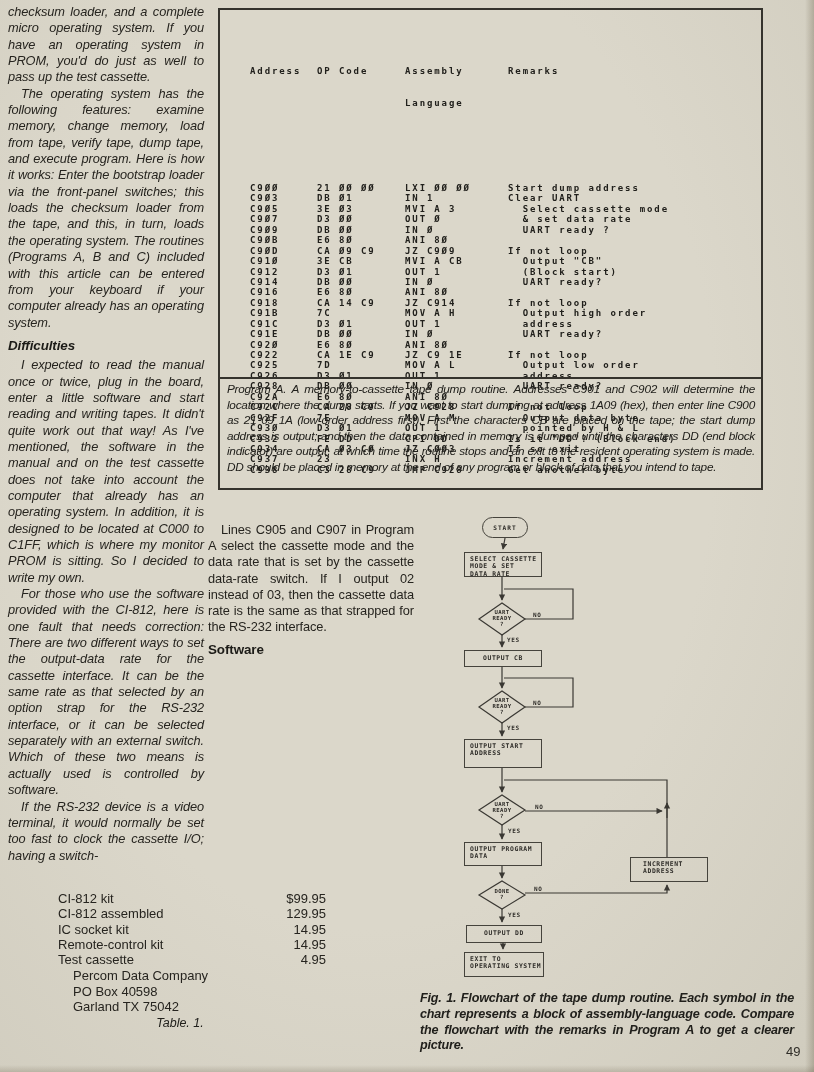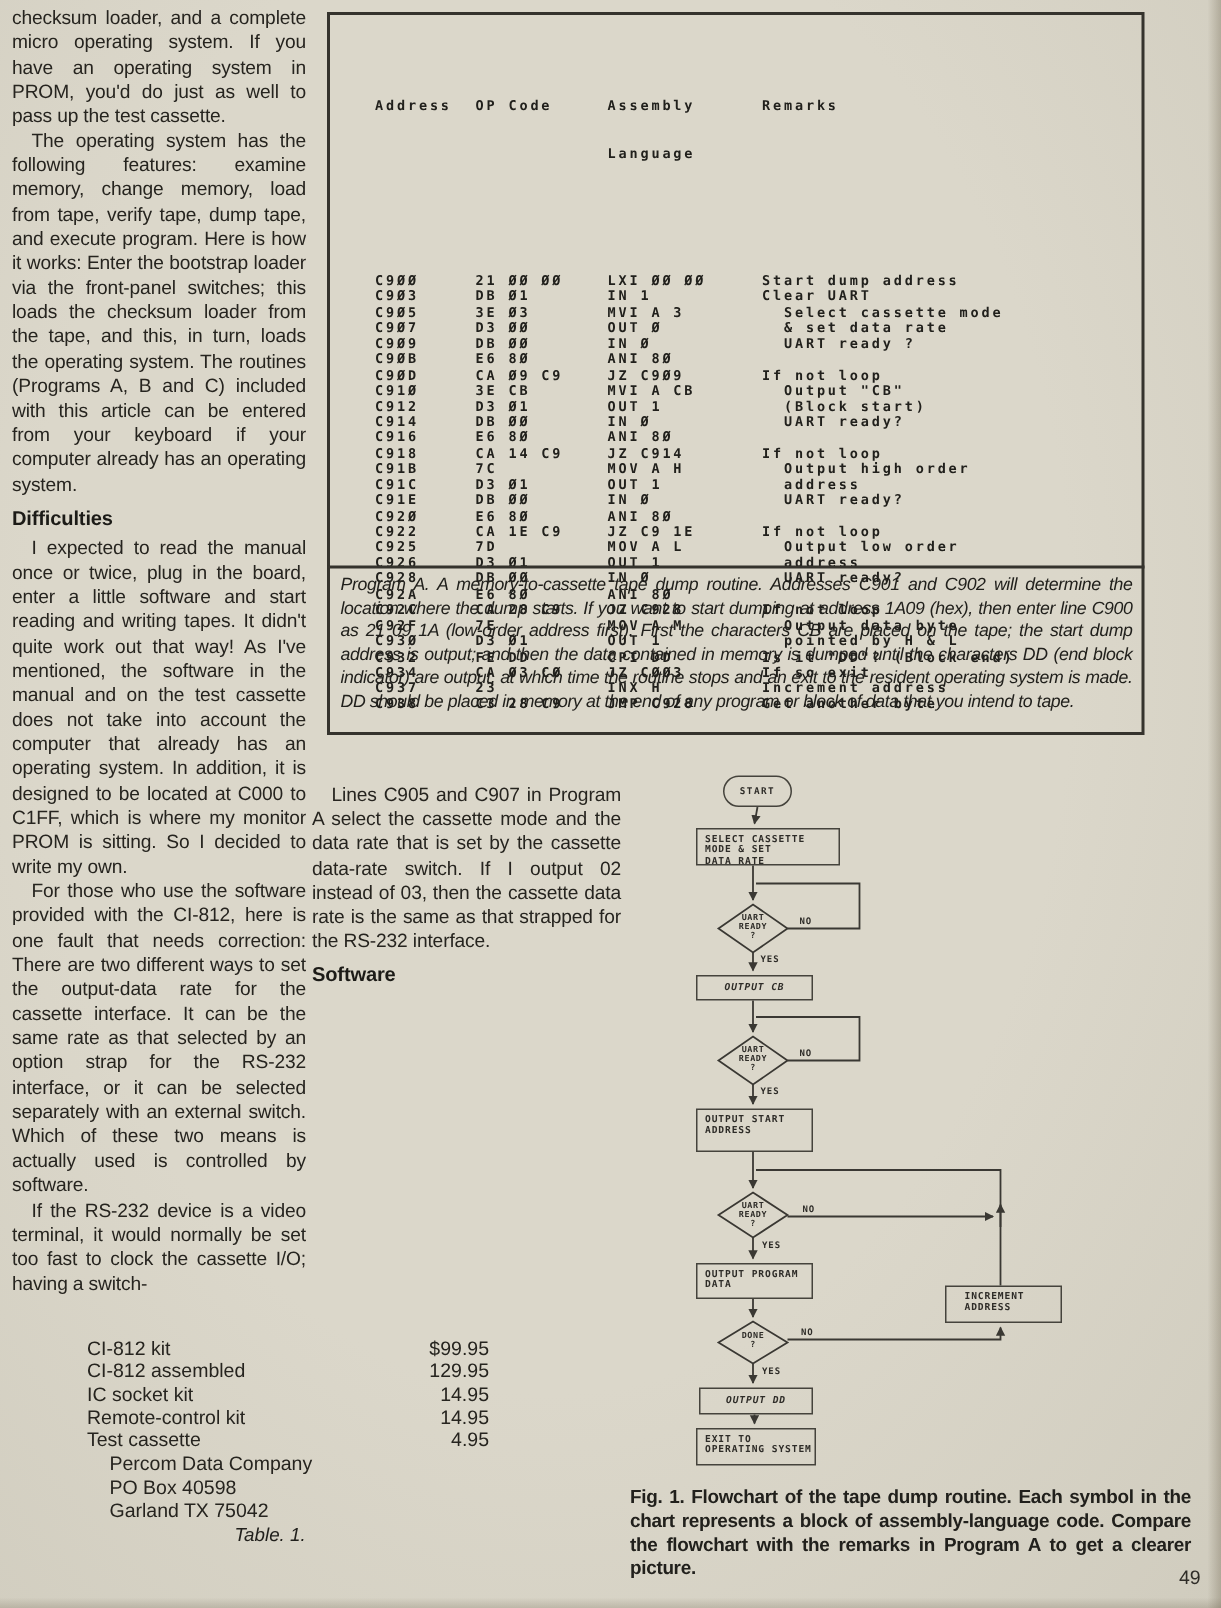--- a/index.html
+++ b/index.html
@@ -10,21 +10,21 @@
       linear-gradient(to left, rgba(95,84,62,0.30), rgba(95,84,62,0) 9px),
       linear-gradient(to top, rgba(95,84,62,0.22), rgba(95,84,62,0) 7px),
       radial-gradient(ellipse at 45% 40%, #dbd7ca 55%, #d0ccbe 100%);
     font-family:"Liberation Sans", sans-serif; color:#26241f;
   }
   
   .col { position:absolute; text-align:justify; font-size:12.8px; line-height:16.35px; letter-spacing:-0.1px; color:#26241f; }
   .col p { margin:0; text-indent:13px; }
   .col p.flush { text-indent:0; }
   .col h3 { font-size:13.4px; margin:7px 0 3px 0; color:#1c1b17; }
-  #col-left { left:8px; top:4px; width:196px; }
+  #col-left { left:8px; top:4px; width:196px;font-style:italic; }
   #col-mid  { left:208px; top:522px; width:206px; line-height:16.2px; }
 
   
   .prog-box { position:absolute; left:218px; top:8px; width:541px; height:478px; border:2px solid #35332d; }
   .prog-code { position:absolute; left:30px; top:14px; right:4px;
     font-family:"DejaVu Sans Mono", monospace; font-size:9px; font-weight:bold;
     letter-spacing:1.9px; color:#21201c; white-space:pre; line-height:10.45px; }
   .prog-row { display:grid; grid-template-columns:67px 88px 103px auto; height:10.45px; }
   .prog-head .prog-row { height:10.8px; }
   .prog-spacer { height:12px; }
@@ -32,28 +32,28 @@
   .prog-caption { position:absolute; left:7px; top:372px; width:528px;
     font-style:italic; font-size:11.8px; letter-spacing:-0.25px; line-height:15.5px;
     text-align:justify; color:#21201c; }
 
   
   .fc { position:absolute; left:420px; top:505px; width:394px; height:500px;
     font-family:"DejaVu Sans Mono", monospace; font-weight:bold; color:#2e2c28; }
   .fc svg { position:absolute; left:0; top:0; }
   .fc-node { position:absolute; border:1.2px solid #45433c; font-size:6.4px;
     letter-spacing:0.6px; line-height:7.6px; white-space:pre-line; padding:2.5px 1px 0 5px; box-sizing:border-box; }
-  .fc-node.ctr { text-align:right; padding:0 1px; display:flex; align-items:center; justify-content:center;font-style:italic; }
+  .fc-node.ctr { text-align:right; padding:0 1px; display:flex; align-items:center; justify-content:center; }
   .fc-oval { position:absolute; border:1.3px solid #45433c; border-radius:11px;
     font-size:6.2px; letter-spacing:1px; display:flex; align-items:center; justify-content:center; box-sizing:border-box; }
   .fc-dlabel { position:absolute; width:40px; text-align:center; white-space:pre-line;
     font-size:5.6px; line-height:6.2px; letter-spacing:0.4px; }
   .fc-tag { position:absolute; font-size:6px; letter-spacing:0.6px; }
   .fc-caption { position:absolute; left:420px; top:991px; width:374px;
-    font-weight:bold; font-size:12.6px; letter-spacing:-0.2px;
+    font-style:italic; font-weight:bold; font-size:12.6px; letter-spacing:-0.2px;
     line-height:15.8px; text-align:justify; color:#21201c; font-family:"Liberation Sans", sans-serif; }
 
   
   .price { position:absolute; left:58px; top:891px; width:268px; font-size:13px; }
   .price-row { display:grid; grid-template-columns:1fr 72px; height:15.3px;gap:28px; }
   .price-row .pr-price { text-align:right; }
   .addr { position:absolute; left:73px; top:968px; font-size:13px; line-height:15.5px; }
   .tbl-caption { position:absolute; left:58px; top:1016px; width:244px; text-align:center;
     font-style:italic; font-size:12.5px; color:#21201c; }
 
@@ -126,21 +126,21 @@
         <path d="M82,404 L82,417" marker-end="url(#ah)"></path>
         <path d="M83,438 L83,444" marker-end="url(#ah)"></path>
         <polygon points="59,114 82,98 105,114 82,130"></polygon>
         <polygon points="59,202 82,186 105,202 82,218"></polygon>
         <polygon points="59,305 82,290 105,305 82,320"></polygon>
         <polygon points="59,390 82,376 105,390 82,404"></polygon>
       </g>
     </svg>
 
     <div class="fc-oval" style="left:62px; top:12px; width:46px; height:21px;">START</div>
-    <div class="fc-node" style="left:44px; top:47px; width:96px; height:25px;">SELECT CASSETTE
+    <div class="fc-node" style="left:44px; top:47px; width:78px; height:25px;">SELECT CASSETTE
 MODE &amp; SET
 DATA RATE</div>
     <div class="fc-dlabel" style="left:62px; top:104px;">UART
 READY
 ?</div>
     <div class="fc-node ctr" style="left:44px; top:145px; width:78px; height:17px;">OUTPUT CB</div>
     <div class="fc-dlabel" style="left:62px; top:192px;">UART
 READY
 ?</div>
     <div class="fc-node" style="left:44px; top:234px; width:78px; height:29px;">OUTPUT START

